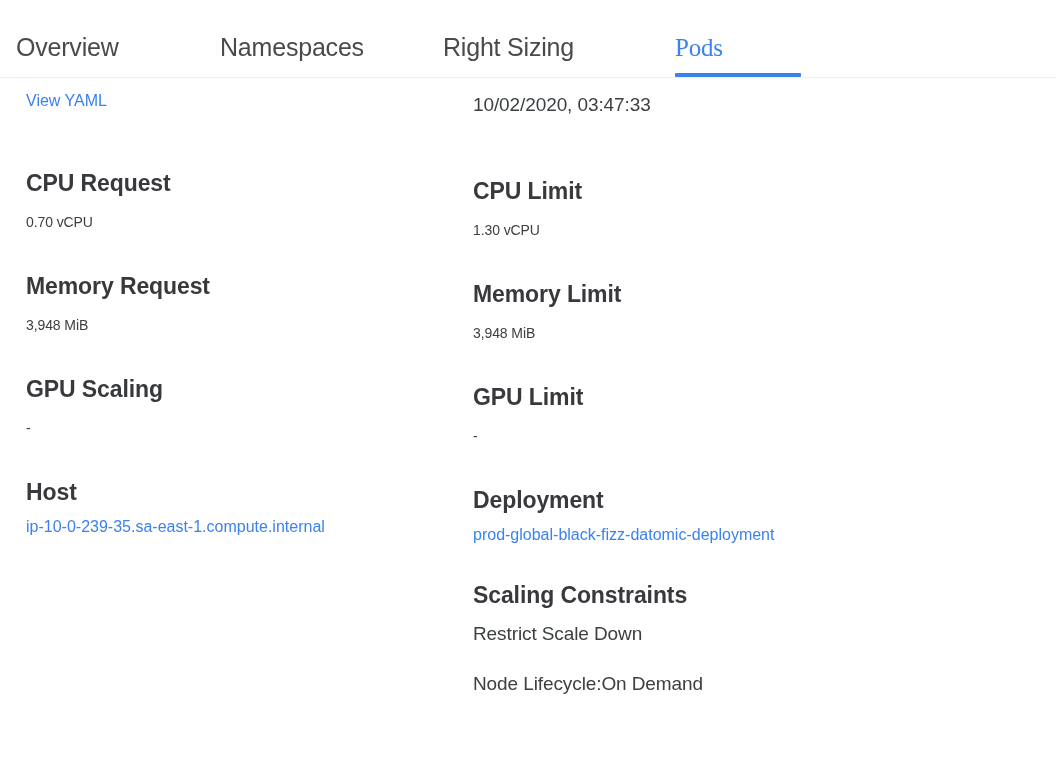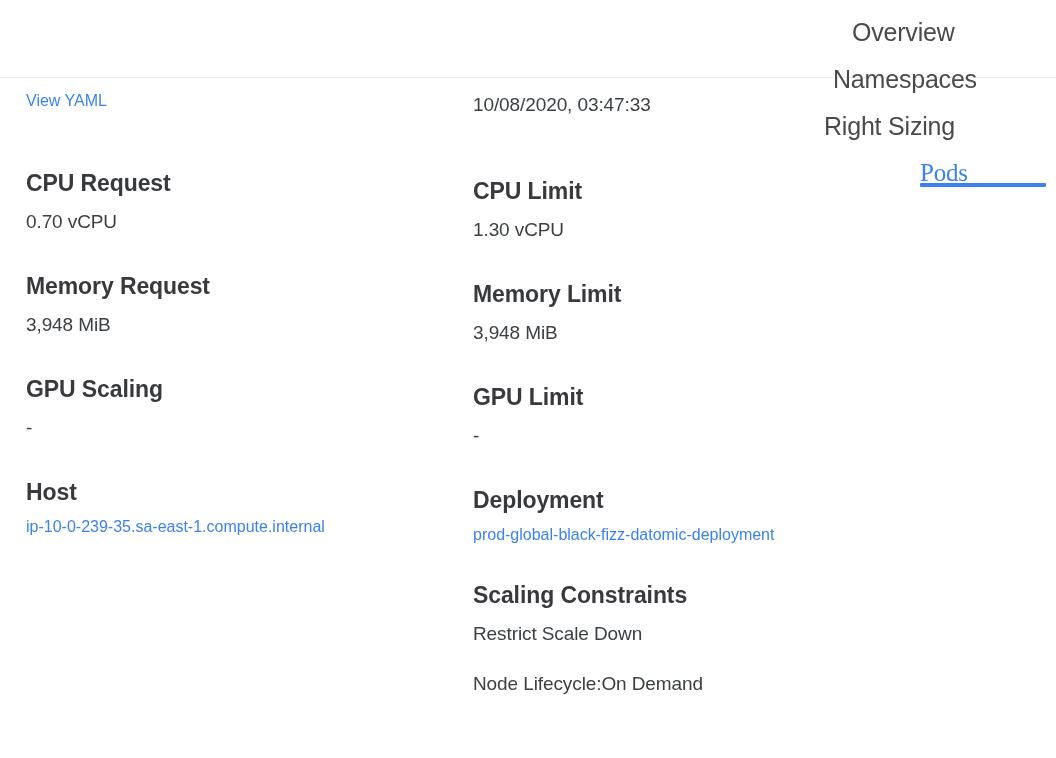--- a/index.html
+++ b/index.html
@@ -19,25 +19,24 @@
 
   
   .tabbar {
     position: relative;
     height: 78px;
     box-sizing: border-box;
     border-bottom: 1px solid #eeeeee;
   }
   .tabs {
     display: flex;
-    align-items: flex-end;
+    align-items: center;
     height: 100%;
     padding-left: 16px;
     box-sizing: border-box;
-    flex-direction: column;
   }
   .tab {
     position: relative;
     height: 100%;
     box-sizing: border-box;
     padding: 18px 0 0 0;
     margin-right: 0;
     font-size: 25px;
     font-weight: 400;
     color: #4a4a4a;
@@ -93,21 +92,21 @@
 
   .field-label {
     font-size: 23px;
     font-weight: 700;
     color: #37393c;
     line-height: 26px;
     letter-spacing: -0.1px;
     margin-bottom: 13px;
   }
   .field-value {
-    font-size: 19px;
+    font-size: 14px;
     font-weight: 400;
     color: #3c4043;
     line-height: 26px;
     letter-spacing: -0.1px;
   }
   .field-value.link,
   a.link {
     color: #3b82f0;
     text-decoration: none;
     cursor: pointer;
@@ -199,21 +198,21 @@
     <div class="field">
       <div class="field-label">Host</div>
       <a class="link wrap-narrow">ip-10-0-239-35.sa-east-1.compute.internal</a>
     </div>
 
   </div>
 
   <div class="col col-right">
 
     <div class="field first">
-      <div class="plain-row">10/08/2020, 03:47:33</div>
+      <div class="plain-row">10/02/2020, 03:47:33</div>
     </div>
 
     <div class="spacer-28"></div>
 
     <div class="field">
       <div class="field-label">CPU Limit</div>
       <div class="field-value">1.30 vCPU</div>
     </div>
 
     <div class="spacer-16"></div>

